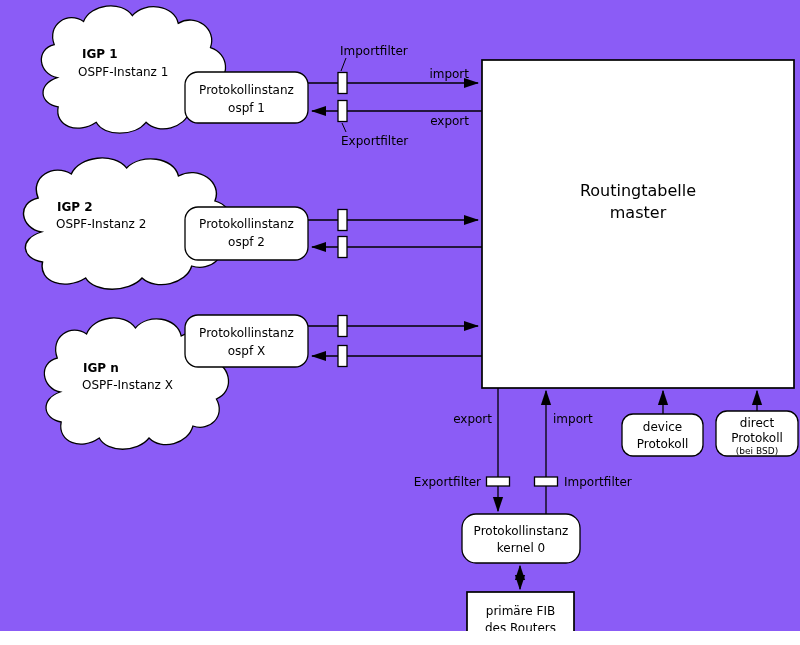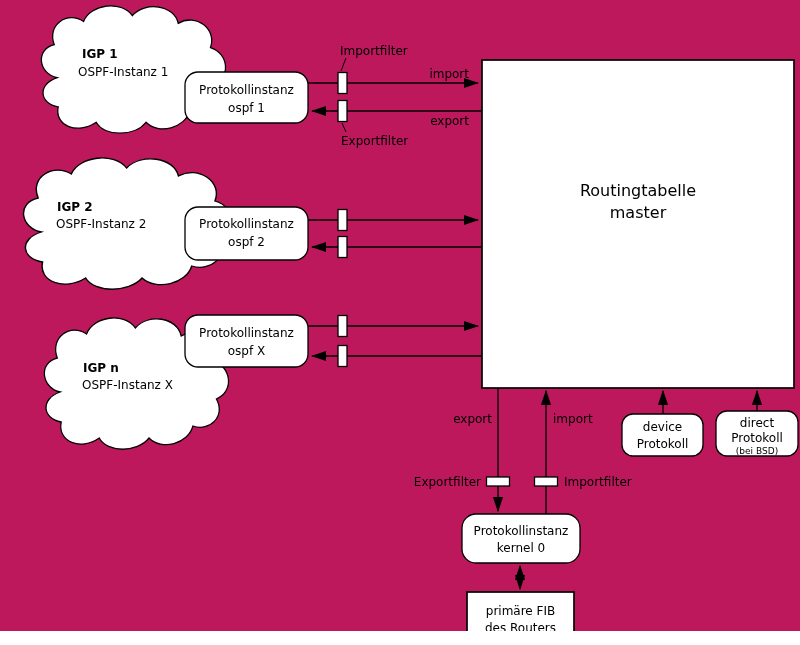--- a/index.html
+++ b/index.html
@@ -4,21 +4,21 @@
 <style>
   html, body {
     margin: 0;
     padding: 0;
     background: #ffffff;
   }
   .stage {
     position: relative;
     width: 800px;
     height: 631px;
-    background: #be185d;
+    background: #8b5cf6;
     overflow: hidden;
   }
   svg text {
     font-family: "DejaVu Sans", "Liberation Sans", sans-serif;
     fill: #000000;
   }
   .lbl  { font-size: 12px; }
   .bold { font-weight: bold; }
   .big  { font-size: 16px; }
   .tiny { font-size: 9px; }

